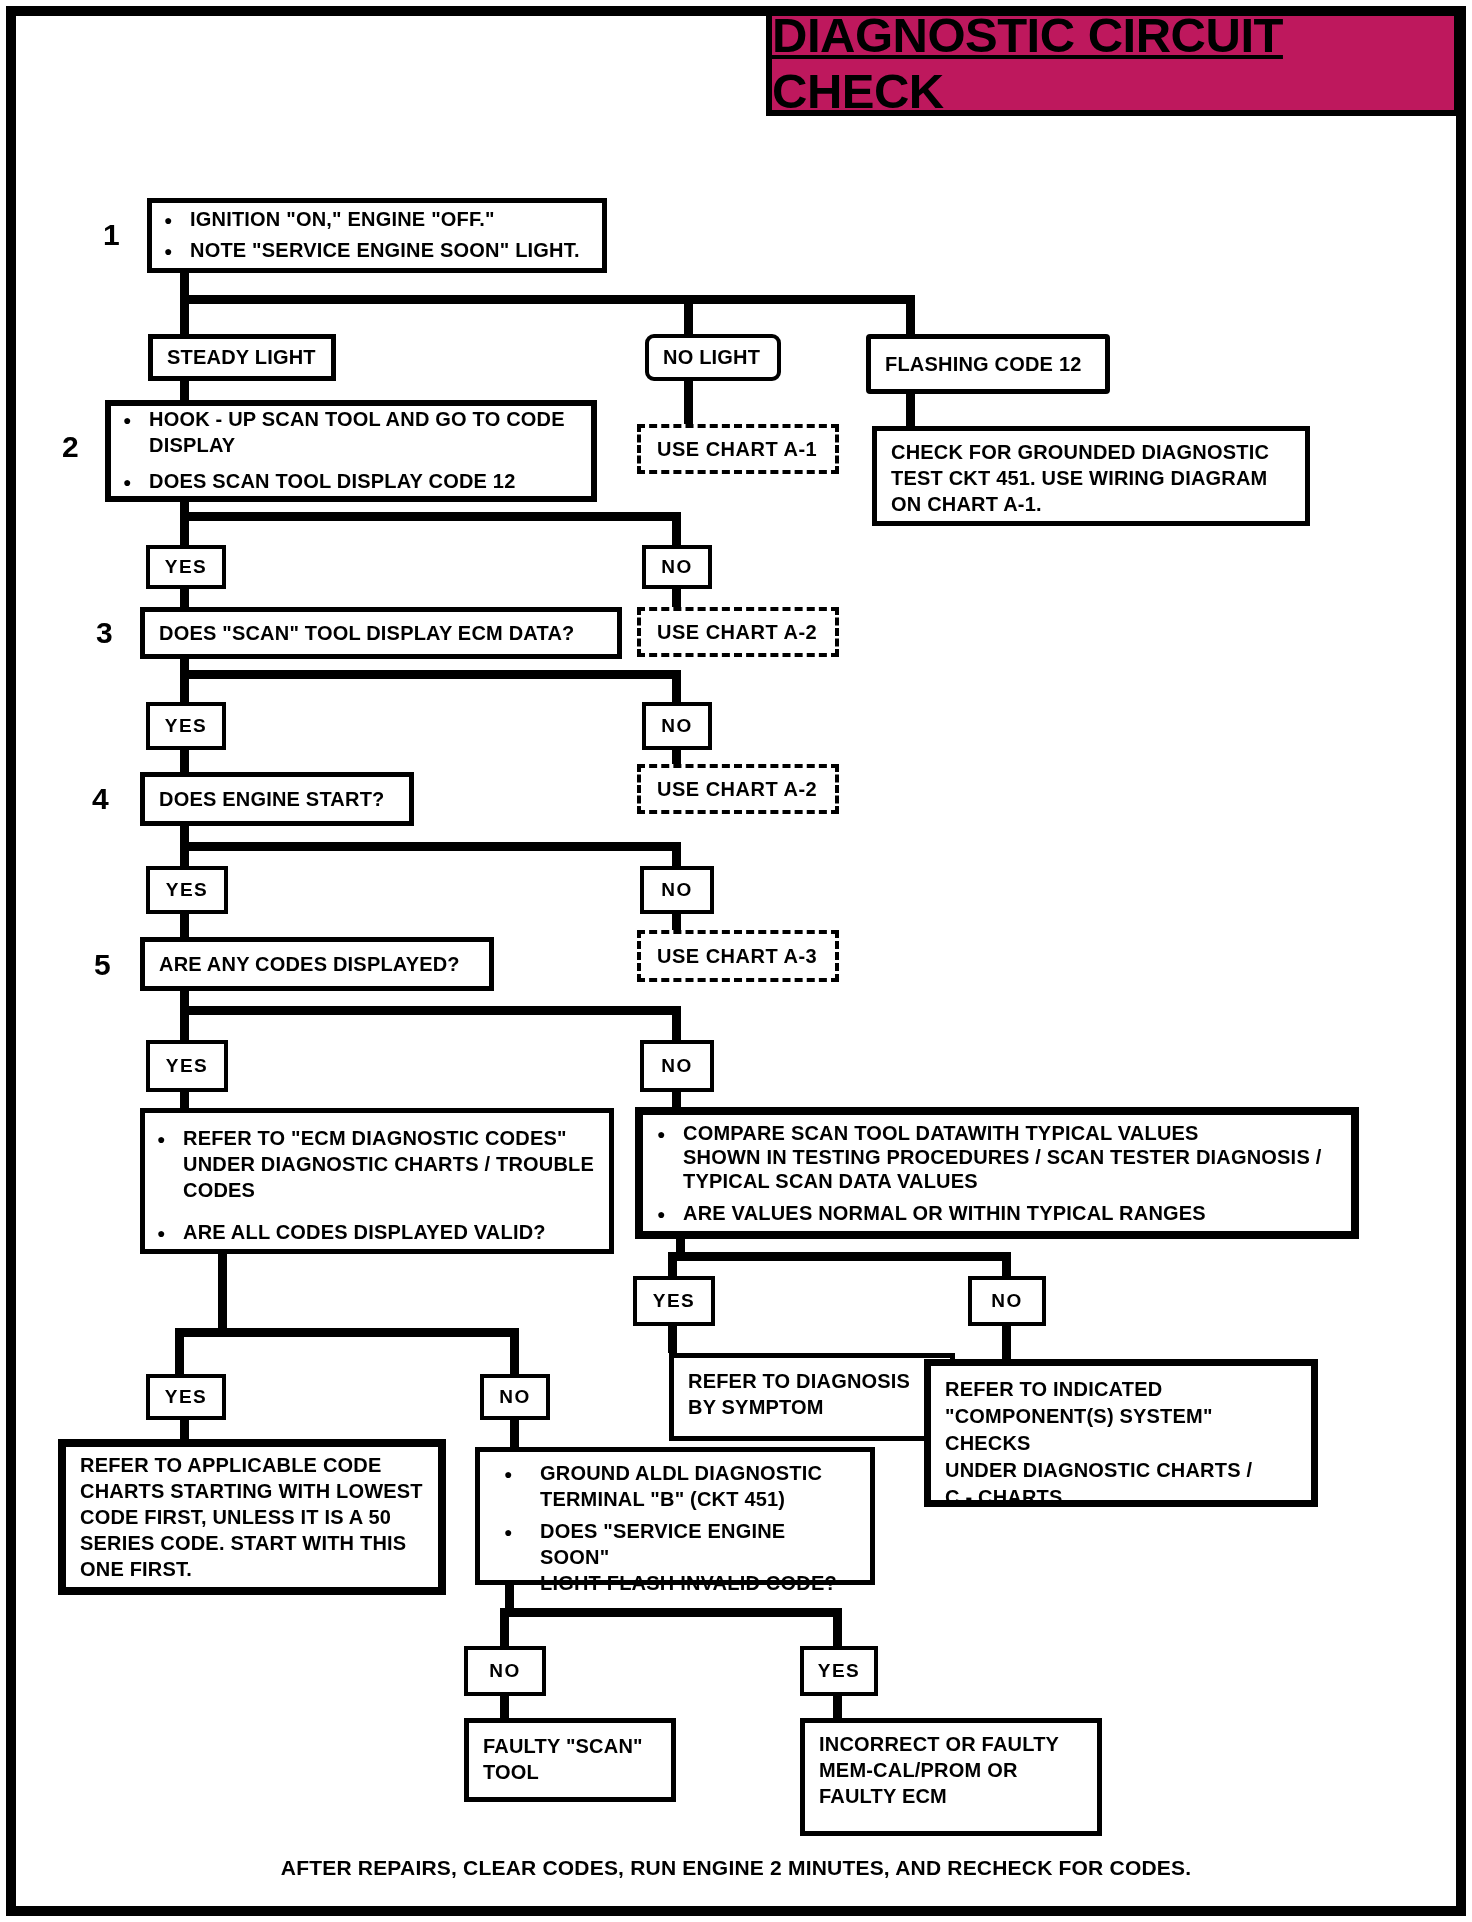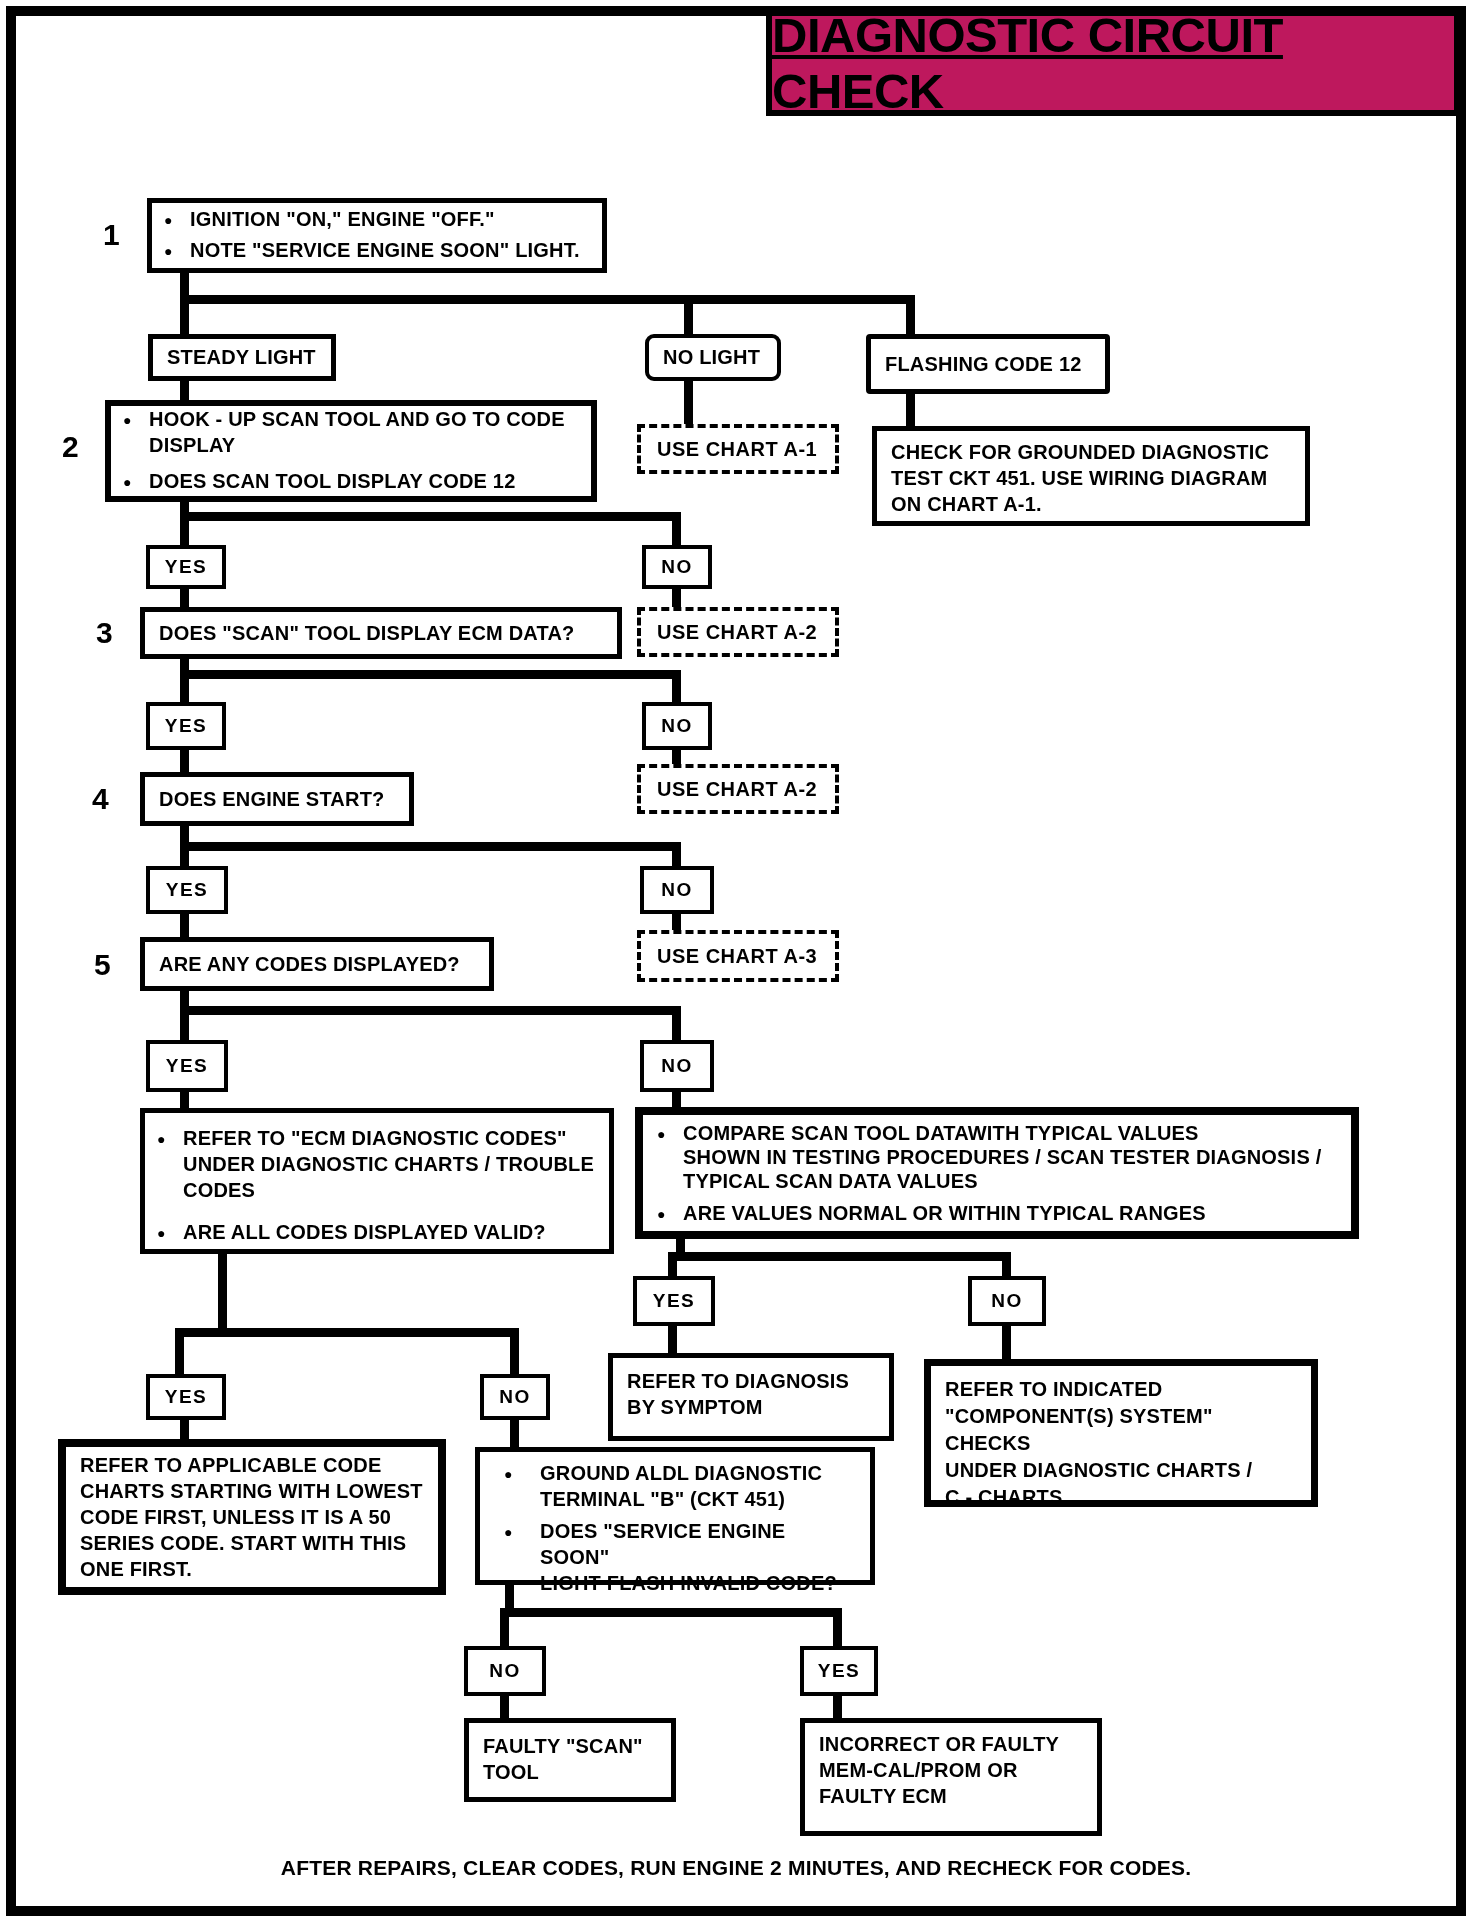--- a/index.html
+++ b/index.html
@@ -161,21 +161,21 @@
 TYPICAL SCAN DATA VALUES</span>
       </div>
     <div class="bullet" style="line-height:24px">
         <span class="dot"></span>
         <span class="txt">ARE VALUES NORMAL OR WITHIN TYPICAL RANGES</span>
       </div>
   </div>
 
   <div class="node b4 ynbox" style="left:633px;top:1276px;width:82px;height:50px">YES</div>
   <div class="node b4 ynbox" style="left:968px;top:1276px;width:78px;height:50px">NO</div>
-  <div class="node b5 textbox" style="left:608px;top:1353px;width:286px;height:88px">REFER TO DIAGNOSIS
+  <div class="node b5 textbox" style="left:669px;top:1353px;width:286px;height:88px">REFER TO DIAGNOSIS
 BY SYMPTOM</div>
   <div class="node b7 textbox" style="left:924px;top:1359px;width:394px;height:148px;line-height:27px">REFER TO INDICATED
 "COMPONENT(S) SYSTEM" CHECKS
 UNDER DIAGNOSTIC CHARTS /
 C - CHARTS</div>
 
   <div class="node b4 ynbox" style="left:146px;top:1374px;width:80px;height:46px">YES</div>
   <div class="node b4 ynbox" style="left:480px;top:1374px;width:70px;height:46px">NO</div>
   <div class="node b8 textbox" style="left:58px;top:1439px;width:388px;height:156px;padding:5px 14px">REFER TO APPLICABLE CODE
 CHARTS STARTING WITH LOWEST

